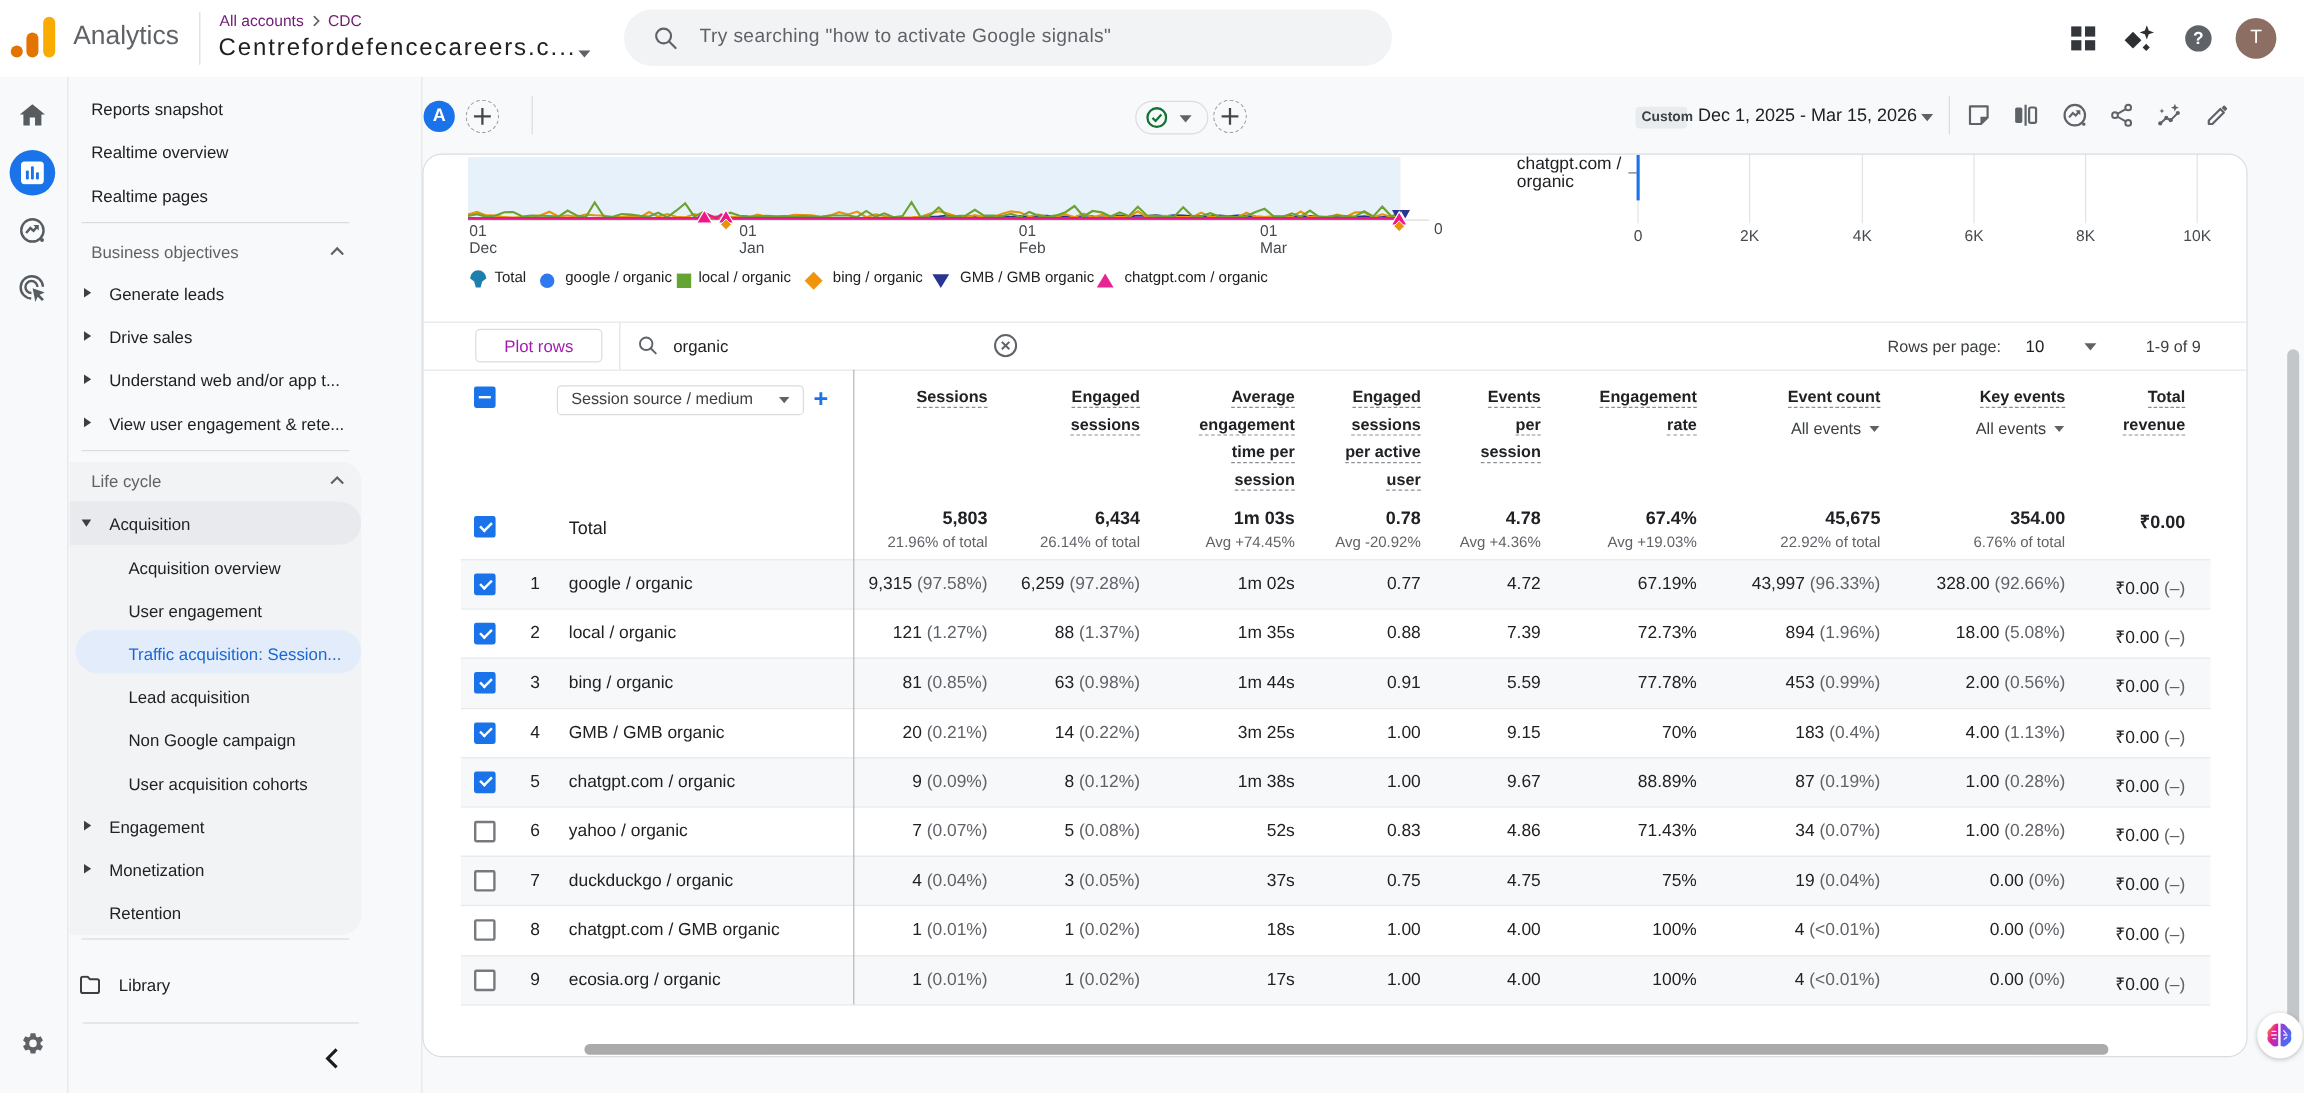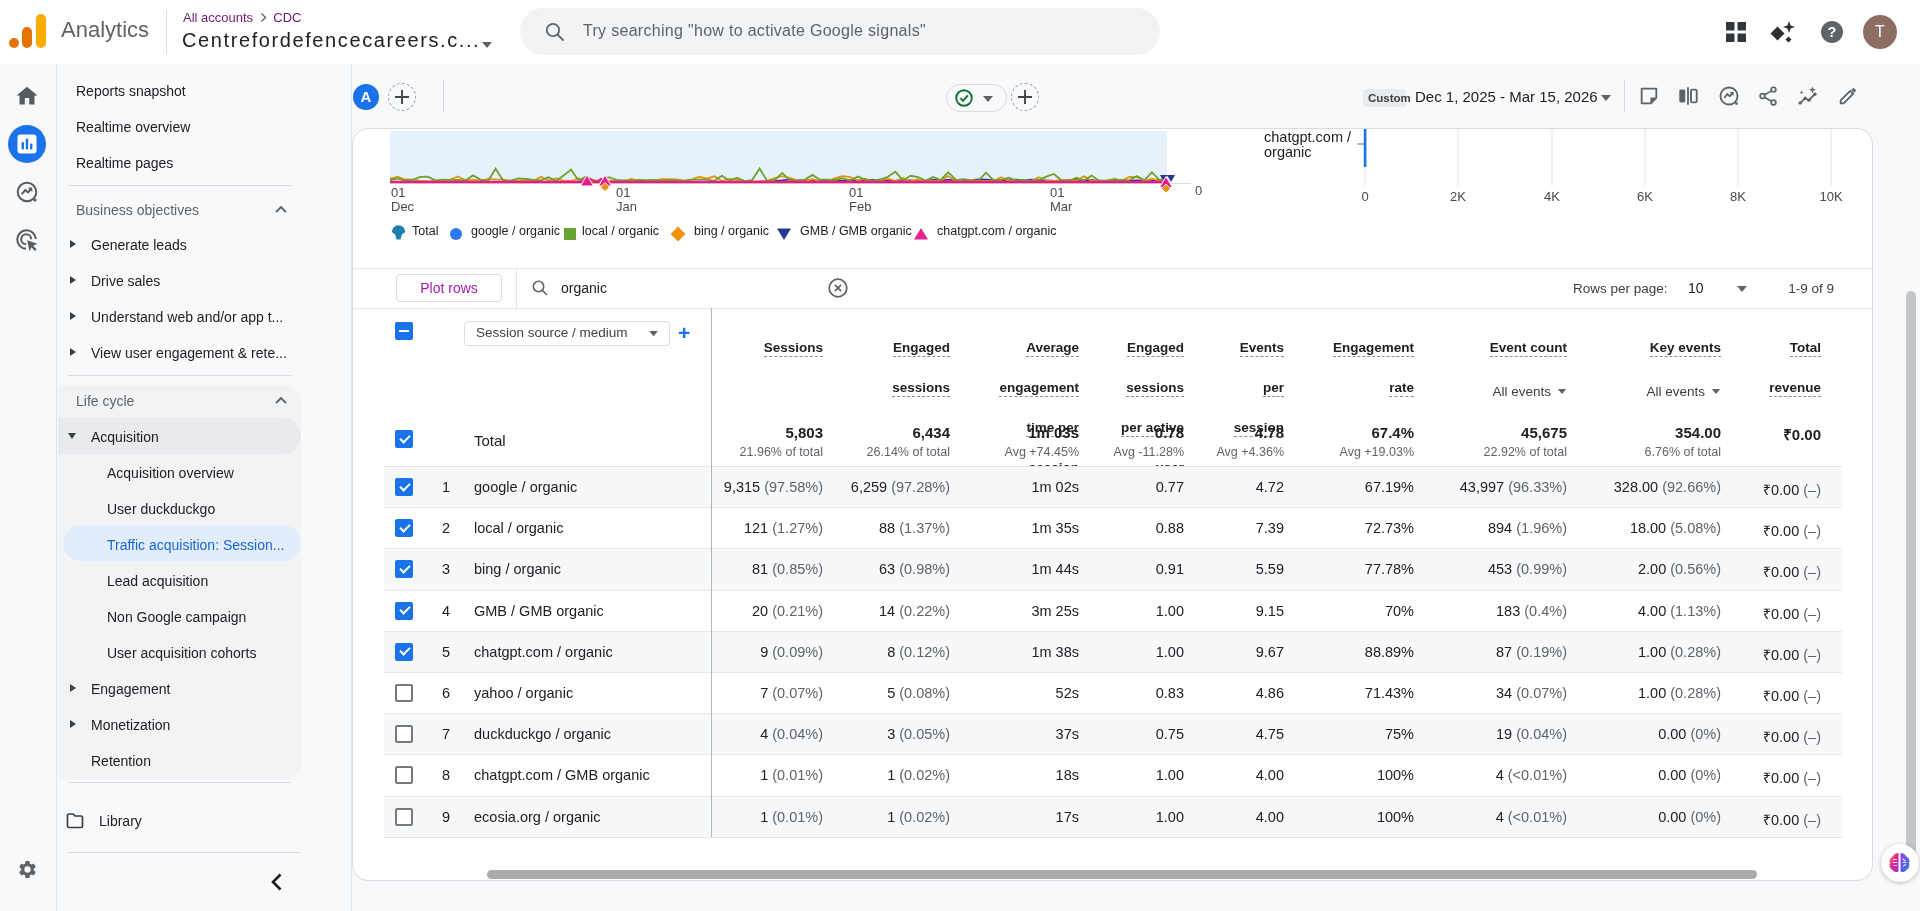--- a/index.html
+++ b/index.html
@@ -1,21 +1,21 @@
 <!DOCTYPE html>
 <html><head>
 <meta charset="utf-8">
 <style>
   * { margin:0; padding:0; box-sizing:border-box; }
   html,body { width:1920px; height:911px; overflow:hidden; }
   body { font-family:"Liberation Sans", sans-serif; background:#f8f9fa; position:relative; }
   .xlab { font-size:13px; line-height:13.5px; color:#454a4e; }
   .lgt { top:95px; font-size:12.5px; line-height:14px; color:#202124; }
   .hcol { position:absolute; top:194px; text-align:right; font-size:13.5px; font-weight:bold; color:#202124; }
-  .hcol > div { height:23px;margin-top:17px; }
+  .hcol > div { height:23px; }
   .hcol span { display:inline-block; border-bottom:1px dashed #8a8f94; padding-bottom:1px; }
   .hcol .ae { font-weight:normal; color:#3c4043; font-size:13.5px; display:flex; align-items:center; justify-content:flex-end; }
   .tcol { position:absolute; top:295px; text-align:right; color:#202124; }
   .tcol b { display:block; font-size:15px; font-weight:bold; height:21px; }
   .tcol i { display:block; font-style:normal; font-size:12.5px; color:#5f6368; }
   .row { position:absolute; left:31px; width:1458px; height:41.2px; border-top:1px solid #e7e8ea; font-size:14.5px; color:#202124; }
   .row.odd { background:#f7f8f9; }
   .row em { position:absolute; font-style:normal; right:1392px; top:12px; }
   .row u { position:absolute; text-decoration:none; left:90px; top:12px; }
   .row i { position:absolute; font-style:normal; top:12px; }
@@ -137,21 +137,21 @@
   <div class="abs" style="left:18px;top:329px;color:#5f6368;">Life cycle</div>
   <svg class="abs" style="left:217px;top:332px;" width="12" height="8" viewBox="0 0 12 8">
       <path d="M1 7 L6 2 L11 7" fill="none" stroke="#5f6368" stroke-width="1.8"></path>
     </svg>
   <div class="abs" style="left:0;top:354px;width:243px;height:36px;background:#e8eaed;border-radius:0 18px 18px 0;"></div>
   <svg class="abs" style="left:9px;top:368px;" width="10" height="8" viewBox="0 0 10 8">
       <path d="M1 1 L9 1 L5 7 Z" fill="#3c4043"></path>
     </svg>
   <div class="abs" style="left:33px;top:365px;">Acquisition</div>
   <div class="abs" style="left:49px;top:401px;">Acquisition overview</div>
-  <div class="abs" style="left:49px;top:437px;">User duckduckgo</div>
+  <div class="abs" style="left:49px;top:437px;">User engagement</div>
   <div class="abs" style="left:5px;top:461px;width:238px;height:36px;background:#e2ecfb;border-radius:18px;"></div>
   <div class="abs" style="left:49px;top:473px;color:#1967d2;">Traffic acquisition: Session...</div>
   <div class="abs" style="left:49px;top:509px;">Lead acquisition</div>
   <div class="abs" style="left:49px;top:545px;">Non Google campaign</div>
   <div class="abs" style="left:49px;top:581px;">User acquisition cohorts</div>
   <svg class="abs" style="left:11px;top:619px;" width="8" height="10" viewBox="0 0 8 10">
       <path d="M1 1 L7 5 L1 9 Z" fill="#3c4043"></path>
     </svg>
   <div class="abs" style="left:33px;top:617px;">Engagement</div>
   <svg class="abs" style="left:11px;top:655px;" width="8" height="10" viewBox="0 0 8 10">
@@ -389,21 +389,21 @@
     <div class="tcol" style="right:922px;">
         <b>6,434</b>
         <i>26.14% of total</i>
       </div>
     <div class="tcol" style="right:793px;">
         <b>1m 03s</b>
         <i>Avg +74.45%</i>
       </div>
     <div class="tcol" style="right:688px;">
         <b>0.78</b>
-        <i>Avg -11.28%</i>
+        <i>Avg -20.92%</i>
       </div>
     <div class="tcol" style="right:588px;">
         <b>4.78</b>
         <i>Avg +4.36%</i>
       </div>
     <div class="tcol" style="right:458px;">
         <b>67.4%</b>
         <i>Avg +19.03%</i>
       </div>
     <div class="tcol" style="right:305px;">

